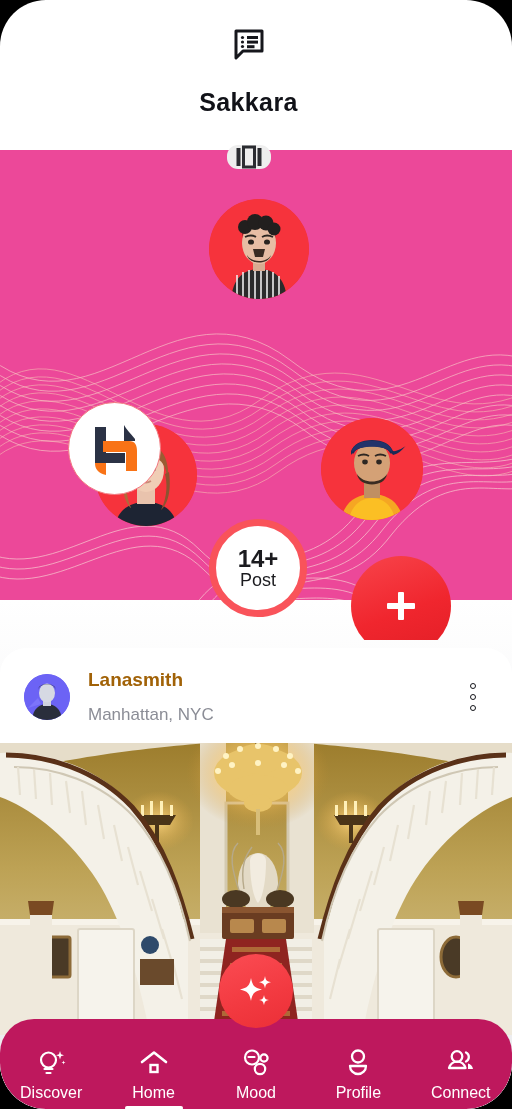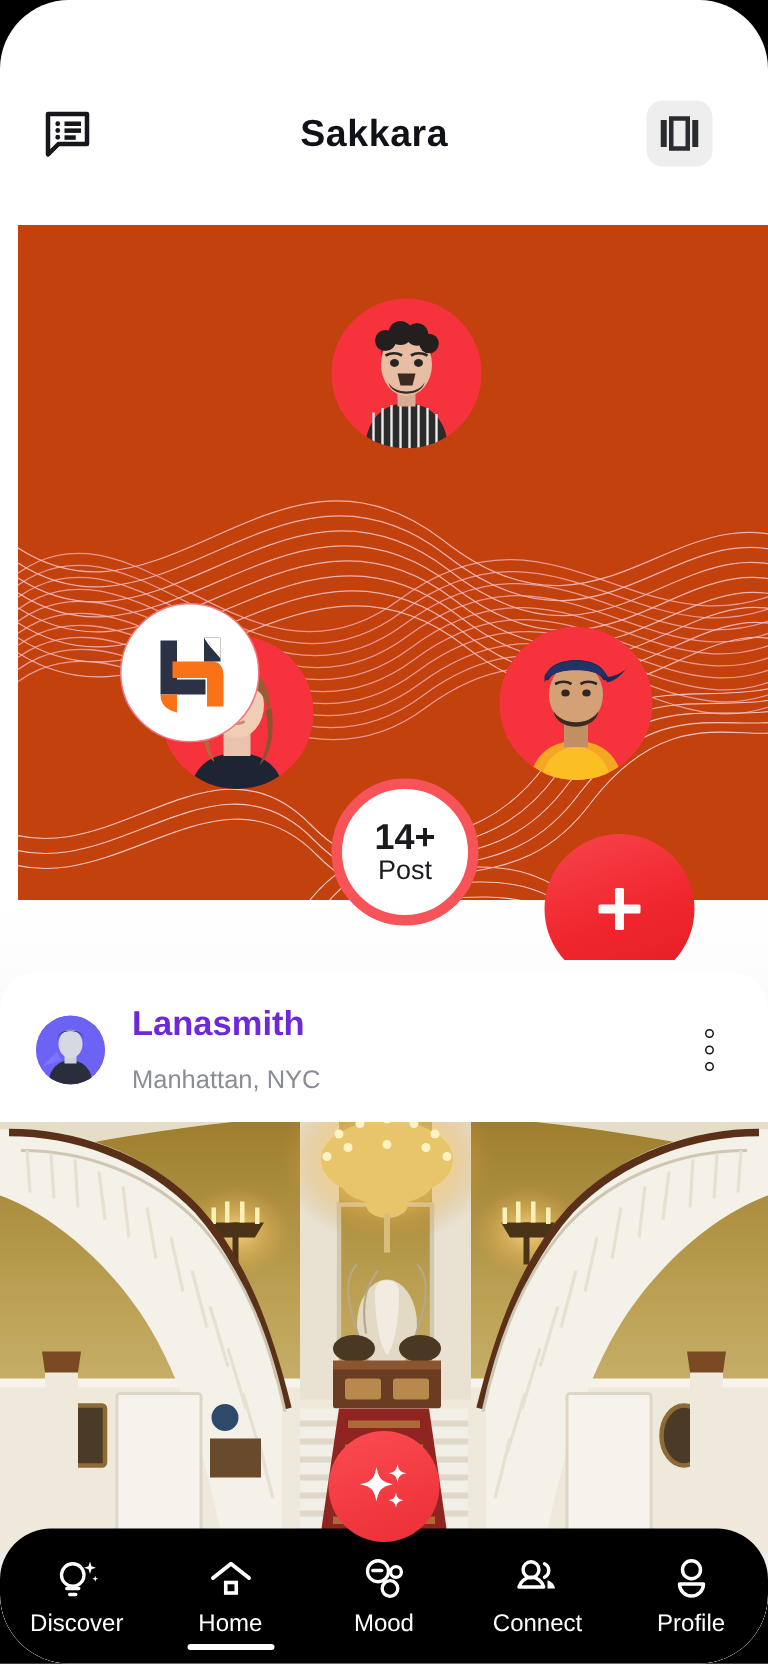--- a/index.html
+++ b/index.html
@@ -16,42 +16,43 @@
     border-radius:46px;
     overflow:hidden;
   }
 
   
   .header {
     position:absolute; top:0; left:0; right:15px; height:150px;
     display:flex; align-items:center; justify-content:space-between;
     padding:0 22px;
     z-index:30;
+    flex-direction:column;
   }
   .header-left-btn {
     width:46px; height:46px;
     display:flex; align-items:center; justify-content:center;
     cursor:pointer;
     margin-top:28px;
   }
   .app-title {
     font-size:25px; font-weight:bold; color:#111218;
     letter-spacing:.4px; margin-top:28px;
   }
   .header-right-btn {
     width:44px; height:44px; border-radius:11px;
     background:#eeeeee;
     display:flex; align-items:center; justify-content:center;
     cursor:pointer; margin-top:28px;
   }
 
   
   .hero {
-    position:absolute; top:150px; left:12px; right:0; height:490px;
-    background:#c2410c;
+    position:absolute; top:150px; left:0; right:0; height:490px;
+    background:#ec4899;
     overflow:hidden;
   }
   .waves { position:absolute; inset:0; width:100%; height:100%; }
 
   .bubble { position:absolute; border-radius:50%; }
 
   .avatar-bubble {
     background:#F6333C;
     overflow:hidden;
     display:flex; align-items:flex-end; justify-content:center;
@@ -96,21 +97,21 @@
     padding:20px 24px 16px 24px;
     display:flex; align-items:center;
     z-index:10;
   }
   .post-avatar {
     width:46px; height:46px; border-radius:50%;
     background:#6C63F5; overflow:hidden; flex:none;
     display:flex; align-items:flex-end; justify-content:center;
   }
   .post-meta { margin-left:18px; flex:1; }
-  .post-name { font-size:23px; font-weight:bold; color:#6d28d9; line-height:1.25; }
+  .post-name { font-size:19px; font-weight:bold; color:#a16207; line-height:1.25; }
   .post-loc  { font-size:17px; color:#8b8d96; line-height:1.35; margin-top:12px; }
   .post-more { width:30px; height:34px; display:flex; flex-direction:column;
                align-items:center; justify-content:center; gap:5px; cursor:pointer; }
   .post-more i { width:6px; height:6px; border-radius:50%; border:1.8px solid #15161b; display:block; }
 
   .post-image {
     position:absolute; top:733px; left:0; right:0; height:302px;
     overflow:hidden; z-index:9;
   }
   .post-image svg { display:block; width:512px; height:302px; }
@@ -120,24 +121,24 @@
     position:absolute; left:50%; transform:translateX(-50%);
     top:954px; width:74px; height:74px; border-radius:50%;
     background:linear-gradient(160deg,#FB4C53 0%,#F23940 60%,#EB2F37 100%);
     display:flex; align-items:center; justify-content:center;
     z-index:40; cursor:pointer;
   }
 
   
   .bottomnav {
     position:absolute; left:0; right:0; bottom:0; height:90px;
-    background:#000000;
+    background:#be185d;
     border-radius:34px 34px 46px 46px;
     display:flex; align-items:flex-start; justify-content:space-around;
-    padding-top:18px;
+    padding-top:28px;
     z-index:35;
   }
   .nav-item {
     width:92px;
     display:flex; flex-direction:column; align-items:center;
     cursor:pointer; position:relative;
   }
   .nav-icon { height:32px; display:flex; align-items:center; justify-content:center; }
   .nav-label { font-size:16px; color:#ffffff; margin-top:5px; line-height:1.1; }
   .nav-item.active .nav-label { font-weight:normal; }
@@ -535,34 +536,34 @@
           <line x1="7.5" y1="9" x2="13.5" y2="9" stroke="#fff" stroke-width="2.2" stroke-linecap="round"></line>
           <circle cx="23" cy="10" r="3.6" fill="none" stroke="#fff" stroke-width="2.2"></circle>
           <circle cx="19" cy="21" r="5.2" fill="none" stroke="#fff" stroke-width="2.2"></circle>
         </svg>
       </div>
       <div class="nav-label">Mood</div>
     </div>
 
     <div class="nav-item">
       <div class="nav-icon">
+        <svg width="30" height="30" viewBox="0 0 30 30">
+          <circle cx="15" cy="8.5" r="6" fill="none" stroke="#fff" stroke-width="2.3"></circle>
+          <path d="M7 18 A8 8 0 0 0 23 18 Z" fill="none" stroke="#fff" stroke-width="2.3" stroke-linejoin="round"></path>
+        </svg>
+      </div>
+      <div class="nav-label">Profile</div>
+    </div>
+
+    <div class="nav-item">
+      <div class="nav-icon">
         <svg width="32" height="30" viewBox="0 0 32 30">
           <circle cx="12" cy="8.5" r="5.3" fill="none" stroke="#fff" stroke-width="2.3"></circle>
           <path d="M4 20 A8.5 8.5 0 0 1 20.5 20 Z" fill="none" stroke="#fff" stroke-width="2.3" stroke-linejoin="round"></path>
           <path d="M21 4.5 A5 5 0 0 1 21 13.5" fill="none" stroke="#fff" stroke-width="2.3" stroke-linecap="round"></path>
           <path d="M23 15.5 A7 7 0 0 1 28 21 L23 21 Z" fill="#fff"></path>
         </svg>
       </div>
       <div class="nav-label">Connect</div>
     </div>
-
-    <div class="nav-item">
-      <div class="nav-icon">
-        <svg width="30" height="30" viewBox="0 0 30 30">
-          <circle cx="15" cy="8.5" r="6" fill="none" stroke="#fff" stroke-width="2.3"></circle>
-          <path d="M7 18 A8 8 0 0 0 23 18 Z" fill="none" stroke="#fff" stroke-width="2.3" stroke-linejoin="round"></path>
-        </svg>
-      </div>
-      <div class="nav-label">Profile</div>
-    </div>
   </div>
 
 </div>
 
 </body></html>

